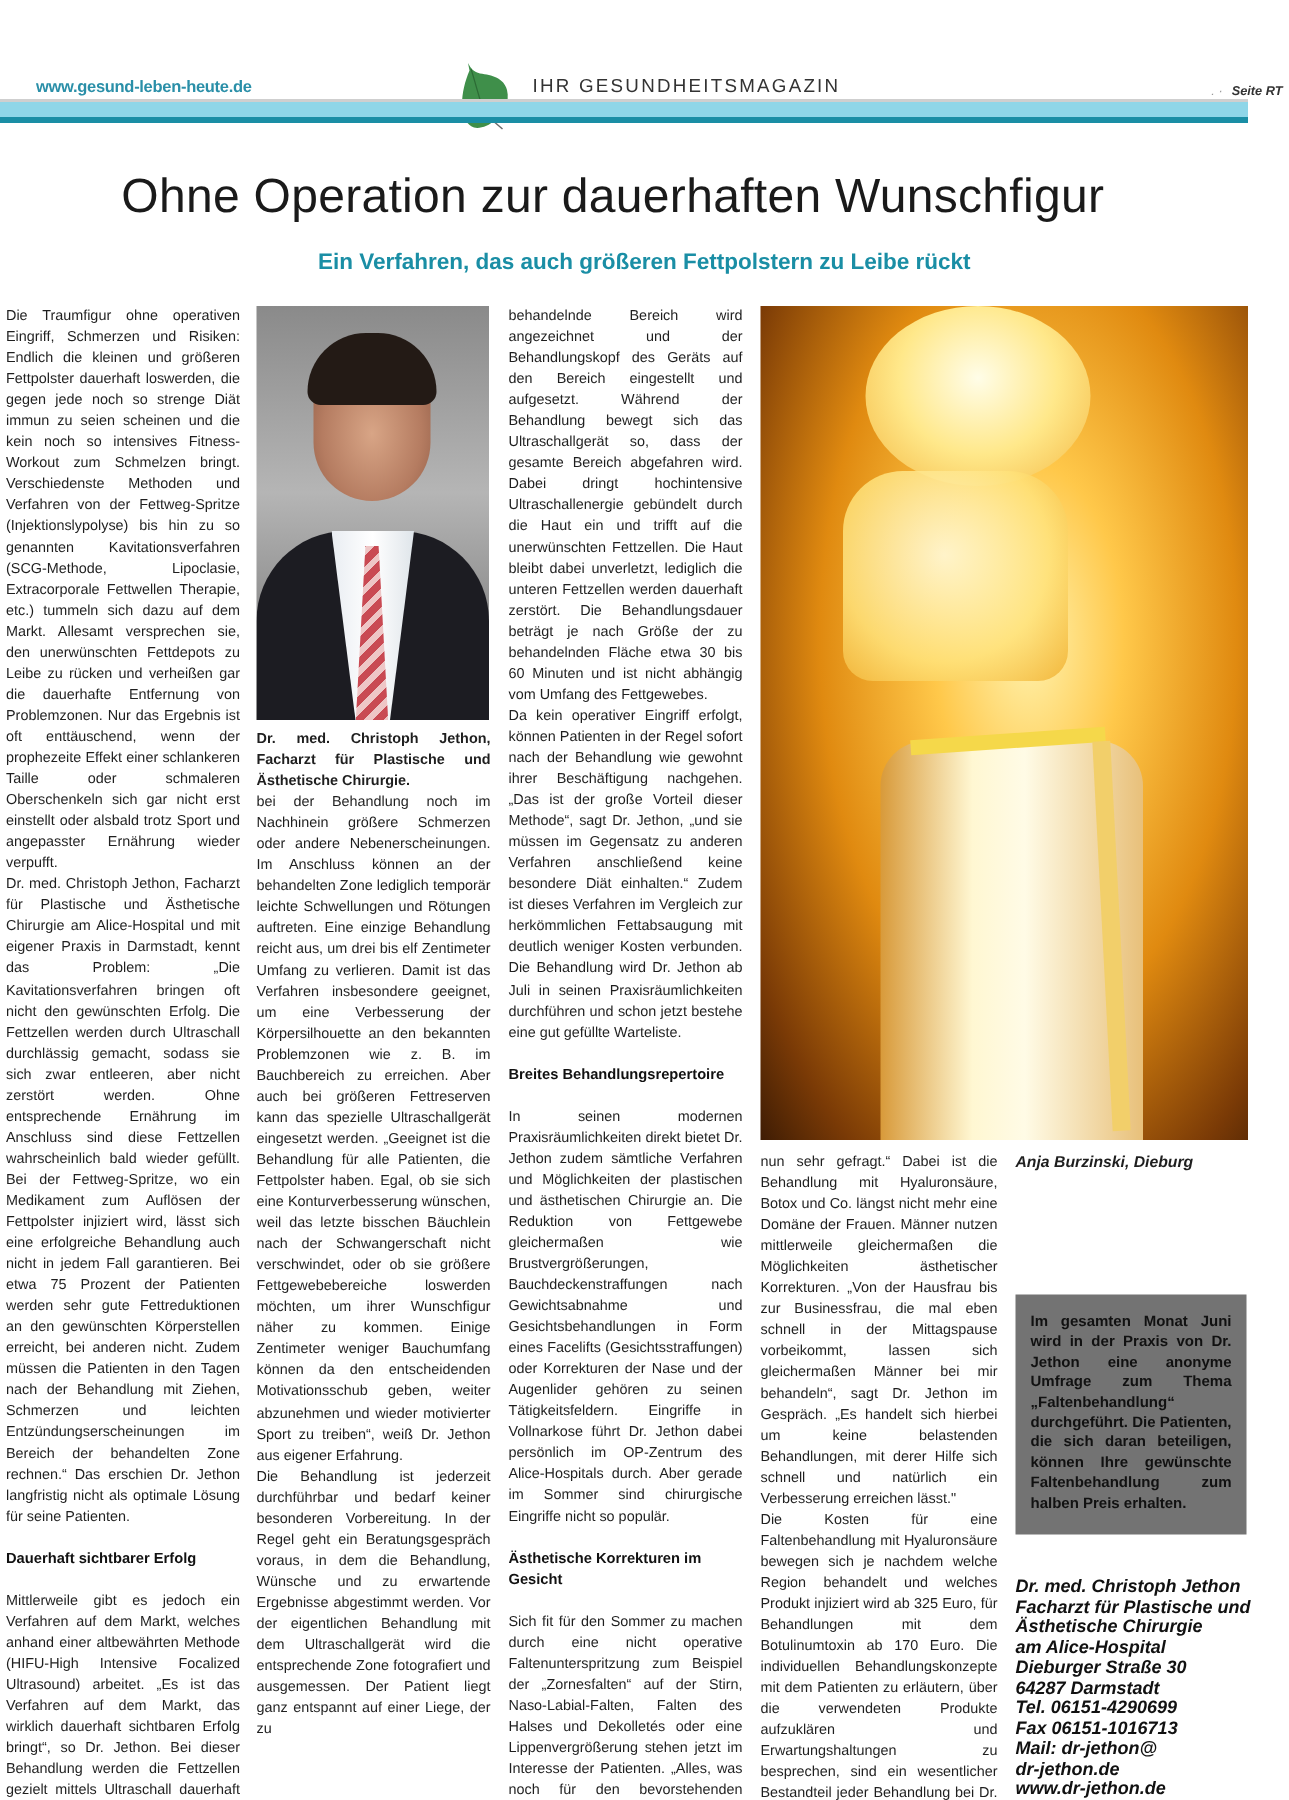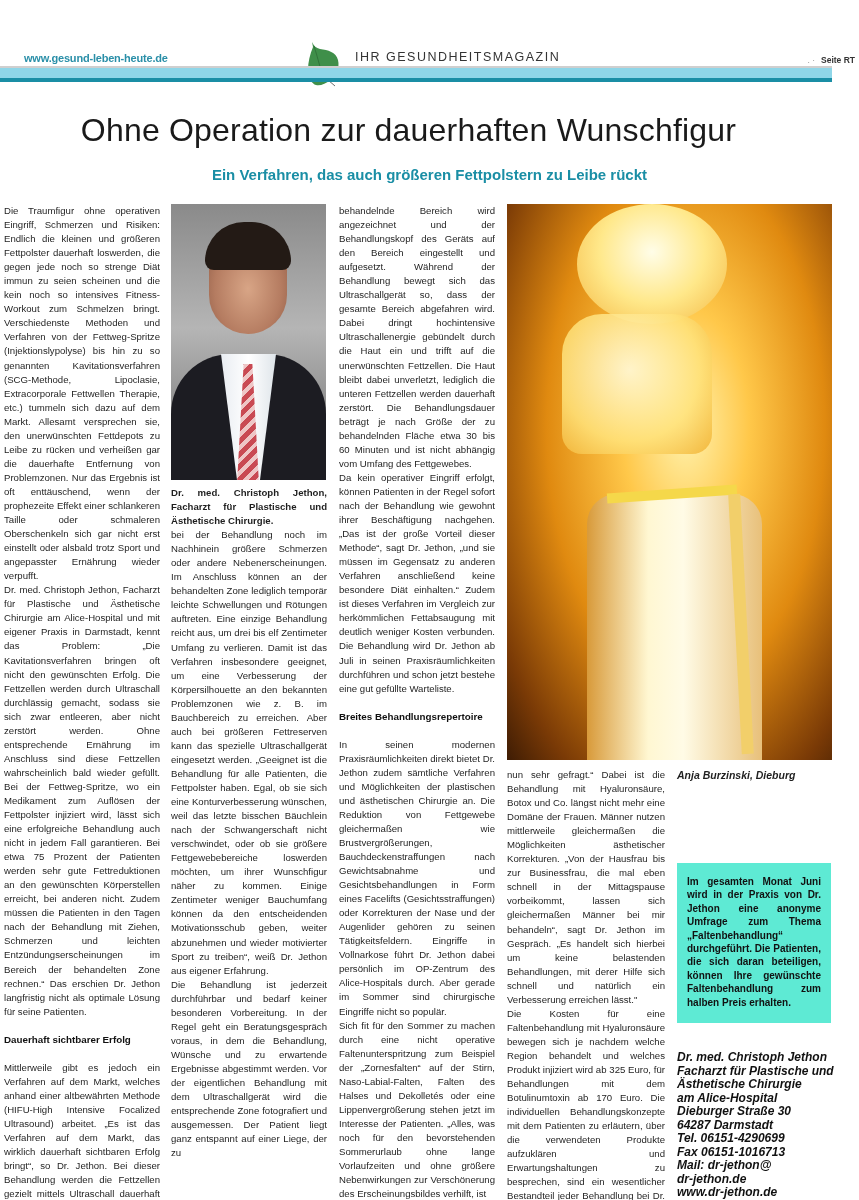--- a/index.html
+++ b/index.html
@@ -2,21 +2,21 @@
 <html><head>
 <meta charset="utf-8">
 <style>
   * { box-sizing: border-box; margin: 0; padding: 0; }
   html, body { width: 859px; height: 1200px; background: #ffffff; overflow: hidden; }
   body { position: relative; font-family: "Liberation Sans", "DejaVu Sans", sans-serif; color: #1a1a1a; }
 
   
   .hdr-url { position: absolute; left: 4px; top: 52px; font-size: 11px; font-weight: bold; color: #2a8fa8; letter-spacing: -0.2px; margin-left: 20px; }
   .hdr-mag { position: absolute; left: 355px; top: 50px; font-size: 12.5px; color: #333; letter-spacing: 1.5px; }
-  .hdr-page { position: absolute; right: 4px; top: 55px; font-size: 8.5px; font-weight: bold; color: #333; }
+  .hdr-page { position: absolute; right: 4px; top: 55px; font-size: 8.5px; font-weight: bold; color: #333; font-style: italic; }
   .hdr-page .dots { color: #999; margin-right: 6px; font-weight: normal; }
   .hdr-line-grey { position: absolute; left: 0; top: 66px; width: 832px; height: 2px; background: #cfcfcf; }
   .hdr-band-light { position: absolute; left: 0; top: 68px; width: 832px; height: 10px; background: #8fd6e8; }
   .hdr-band-dark { position: absolute; left: 0; top: 78px; width: 832px; height: 4px; background: #1a8ea5; }
   .leaf { position: absolute; left: 306px; top: 42px; width: 34px; height: 45px; }
 
   
   .title { position: absolute; left: 0; top: 112px; width: 817px; text-align: center; font-size: 32px; font-weight: normal; color: #1a1a1a; letter-spacing: 0.2px; }
   .subtitle { position: absolute; left: 0; top: 166px; width: 859px; text-align: center; font-size: 15px; font-weight: bold; color: #1a8ea5; }
 
@@ -43,21 +43,21 @@
   
   .woman-photo { position: absolute; left: 507px; top: 204px; width: 325px; height: 556px; overflow: hidden;
     background: radial-gradient(ellipse at 55% 40%, #fff3b0 0%, #ffc84a 25%, #e08a10 55%, #7a3a06 85%, #3e1c04 100%); }
   .woman-photo .top { position: absolute; left: 55px; top: 110px; width: 150px; height: 140px; border-radius: 40px 40px 20px 20px; background: radial-gradient(ellipse at 45% 40%, #fffbe0 0%, #ffe27a 60%, #f0b030 100%); opacity: 0.85; }
   .woman-photo .skirt { position: absolute; left: 80px; top: 290px; width: 175px; height: 270px; border-radius: 30px 30px 0 0; background: linear-gradient(90deg, #d89a3a 0%, #fff7d2 35%, #fffbe6 55%, #e8c07a 100%); }
   .woman-photo .tape { position: absolute; left: 100px; top: 285px; width: 130px; height: 10px; background: #f5d84a; transform: rotate(-4deg); }
   .woman-photo .tape2 { position: absolute; left: 228px; top: 290px; width: 12px; height: 260px; background: #f2cf6a; transform: rotate(-3deg); }
   .woman-photo .hairblob { position: absolute; left: 70px; top: 0; width: 150px; height: 120px; border-radius: 50%; background: radial-gradient(ellipse at 50% 40%, #fffde8 0%, #ffe88a 50%, #f3b640 100%); }
 
   
-  .info-box { position: absolute; left: 677px; top: 863px; width: 154px; height: 160px; background: #5eead4; padding: 12px 10px 10px 10px; font-size: 10px; line-height: 13.4px; font-weight: bold; text-align: justify; color: #111; }
+  .info-box { position: absolute; left: 677px; top: 863px; width: 154px; height: 160px; background: #737373; padding: 12px 10px 10px 10px; font-size: 10px; line-height: 13.4px; font-weight: bold; text-align: justify; color: #111; }
 
   .author { font-style: italic; font-weight: bold; font-size: 10.5px; margin-top: 14px; text-align: left; }
 
   .contact { position: absolute; left: 677px; top: 1051px; width: 160px; font-size: 12px; line-height: 13.5px; font-weight: bold; font-style: italic; color: #111; }
   .contact div { white-space: nowrap; }
 </style>
 </head>
 <body>
 
 <div class="hdr-url">www.gesund-leben-heute.de</div>
@@ -94,20 +94,21 @@
   <p class="caption">Dr. med. Christoph Jethon, Facharzt für Plastische und Ästhetische Chirurgie.</p>
   <p>bei der Behandlung noch im Nachhinein größere Schmerzen oder andere Nebenerscheinungen. Im Anschluss können an der behandelten Zone lediglich temporär leichte Schwellungen und Rötungen auftreten. Eine einzige Behandlung reicht aus, um drei bis elf Zentimeter Umfang zu verlieren. Damit ist das Verfahren insbesondere geeignet, um eine Verbesserung der Körpersilhouette an den bekannten Problemzonen wie z. B. im Bauchbereich zu erreichen. Aber auch bei größeren Fettreserven kann das spezielle Ultraschallgerät eingesetzt werden. „Geeignet ist die Behandlung für alle Patienten, die Fettpolster haben. Egal, ob sie sich eine Konturverbesserung wünschen, weil das letzte bisschen Bäuchlein nach der Schwangerschaft nicht verschwindet, oder ob sie größere Fettgewebebereiche loswerden möchten, um ihrer Wunschfigur näher zu kommen. Einige Zentimeter weniger Bauchumfang können da den entscheidenden Motivationsschub geben, weiter abzunehmen und wieder motivierter Sport zu treiben“, weiß Dr. Jethon aus eigener Erfahrung.</p>
   <p>Die Behandlung ist jederzeit durchführbar und bedarf keiner besonderen Vorbereitung. In der Regel geht ein Beratungsgespräch voraus, in dem die Behandlung, Wünsche und zu erwartende Ergebnisse abgestimmt werden. Vor der eigentlichen Behandlung mit dem Ultraschallgerät wird die entsprechende Zone fotografiert und ausgemessen. Der Patient liegt ganz entspannt auf einer Liege, der zu</p>
 </div>
 
 <div class="col c3">
   <p>behandelnde Bereich wird angezeichnet und der Behandlungskopf des Geräts auf den Bereich eingestellt und aufgesetzt. Während der Behandlung bewegt sich das Ultraschallgerät so, dass der gesamte Bereich abgefahren wird. Dabei dringt hochintensive Ultraschallenergie gebündelt durch die Haut ein und trifft auf die unerwünschten Fettzellen. Die Haut bleibt dabei unverletzt, lediglich die unteren Fettzellen werden dauerhaft zerstört. Die Behandlungsdauer beträgt je nach Größe der zu behandelnden Fläche etwa 30 bis 60 Minuten und ist nicht abhängig vom Umfang des Fettgewebes.</p>
   <p>Da kein operativer Eingriff erfolgt, können Patienten in der Regel sofort nach der Behandlung wie gewohnt ihrer Beschäftigung nachgehen. „Das ist der große Vorteil dieser Methode“, sagt Dr. Jethon, „und sie müssen im Gegensatz zu anderen Verfahren anschließend keine besondere Diät einhalten.“ Zudem ist dieses Verfahren im Vergleich zur herkömmlichen Fettabsaugung mit deutlich weniger Kosten verbunden. Die Behandlung wird Dr. Jethon ab Juli in seinen Praxisräumlichkeiten durchführen und schon jetzt bestehe eine gut gefüllte Warteliste.</p>
   <h3>Breites Behandlungsrepertoire</h3>
   <p>In seinen modernen Praxisräumlichkeiten direkt bietet Dr. Jethon zudem sämtliche Verfahren und Möglichkeiten der plastischen und ästhetischen Chirurgie an. Die Reduktion von Fettgewebe gleichermaßen wie Brustvergrößerungen, Bauchdeckenstraffungen nach Gewichtsabnahme und Gesichtsbehandlungen in Form eines Facelifts (Gesichtsstraffungen) oder Korrekturen der Nase und der Augenlider gehören zu seinen Tätigkeitsfeldern. Eingriffe in Vollnarkose führt Dr. Jethon dabei persönlich im OP-Zentrum des Alice-Hospitals durch. Aber gerade im Sommer sind chirurgische Eingriffe nicht so populär.</p>
+  <h3>Ästhetische Korrekturen im Gesicht</h3>
   <p>Sich fit für den Sommer zu machen durch eine nicht operative Faltenunterspritzung zum Beispiel der „Zornesfalten“ auf der Stirn, Naso-Labial-Falten, Falten des Halses und Dekolletés oder eine Lippenvergrößerung stehen jetzt im Interesse der Patienten. „Alles, was noch für den bevorstehenden Sommerurlaub ohne lange Vorlaufzeiten und ohne größere Nebenwirkungen zur Verschönerung des Erscheinungsbildes verhilft, ist</p>
 </div>
 
 <div class="woman-photo">
   <div class="hairblob"></div>
   <div class="top"></div>
   <div class="skirt"></div>
   <div class="tape"></div>
   <div class="tape2"></div>
 </div>

